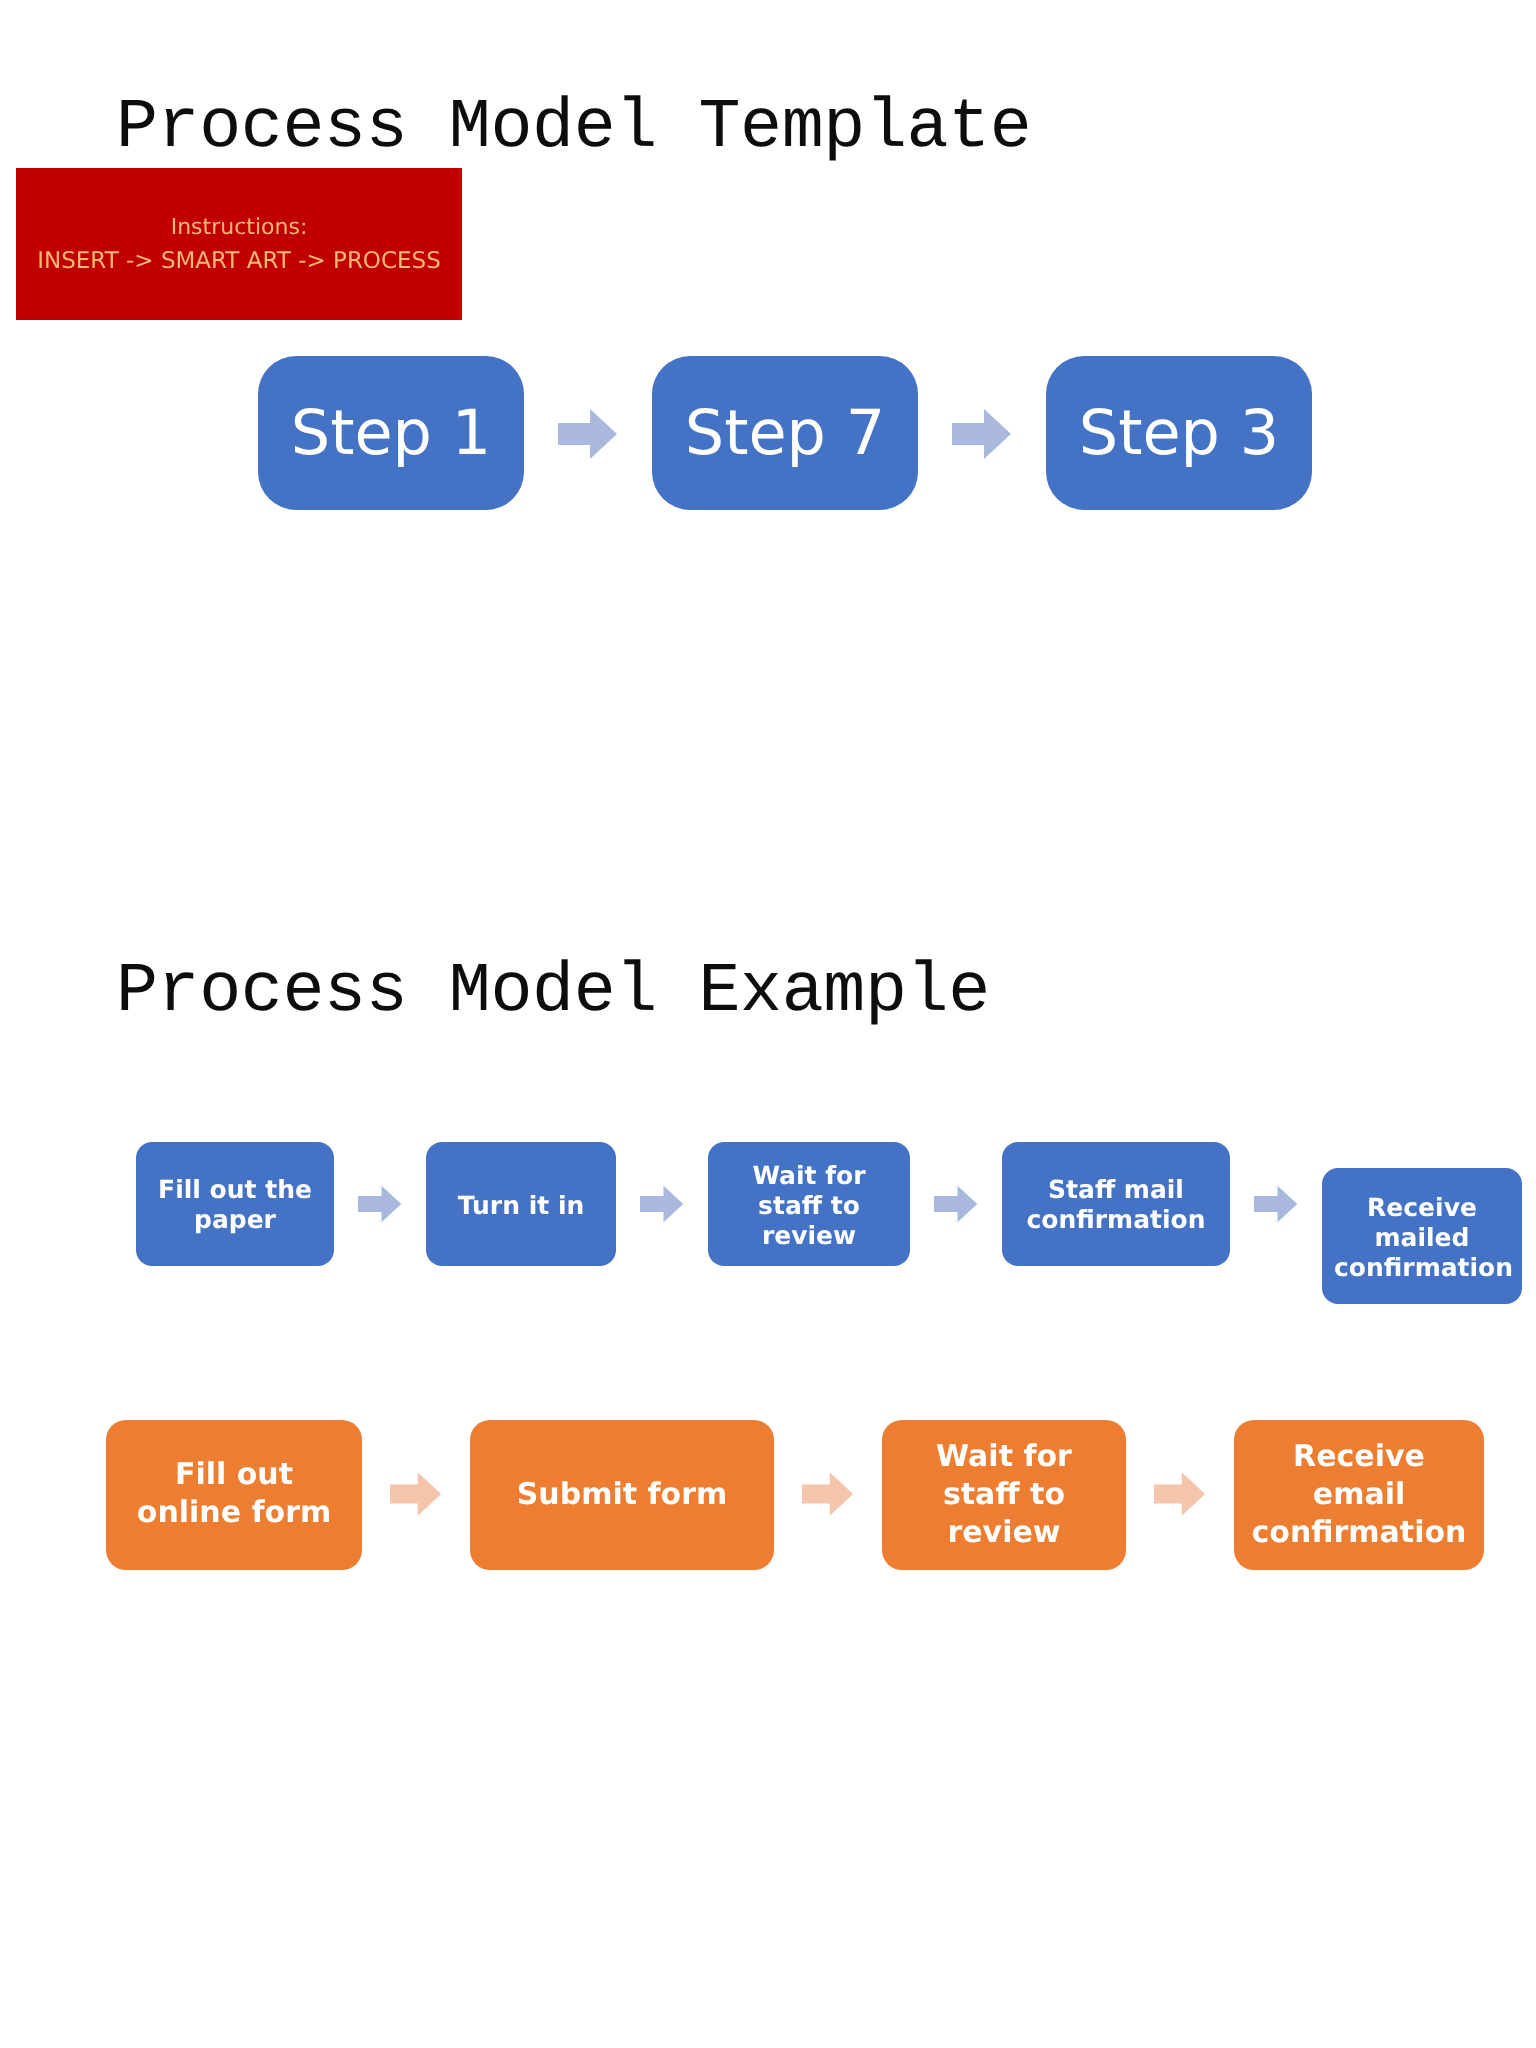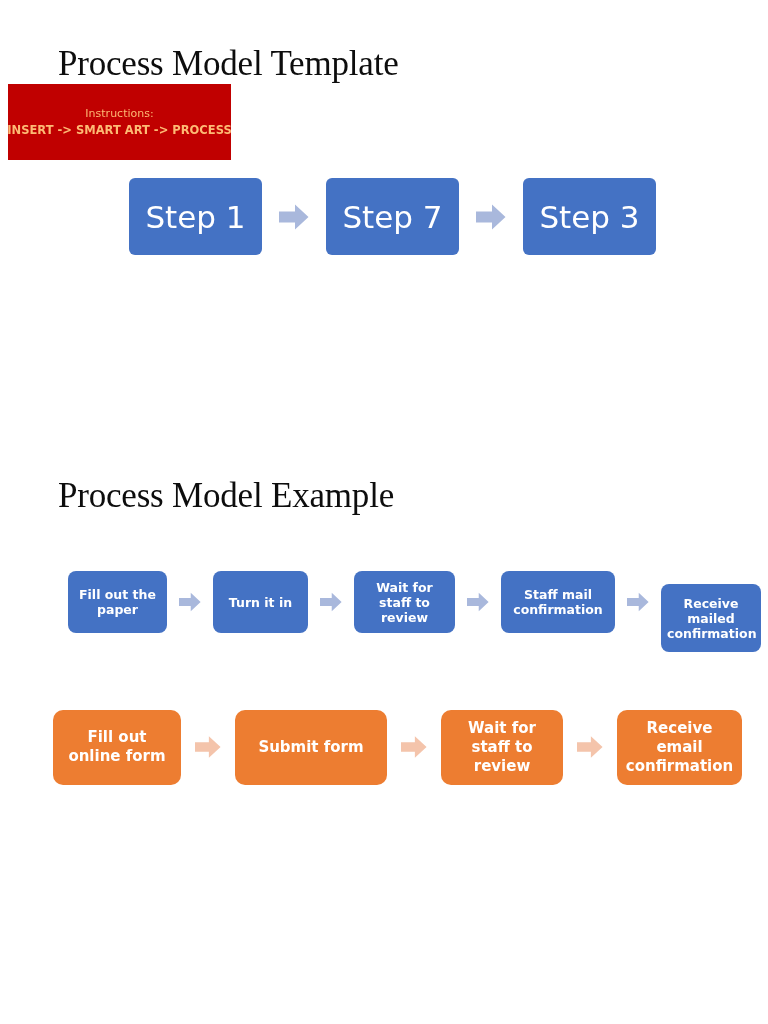--- a/index.html
+++ b/index.html
@@ -21,21 +21,21 @@
     position: absolute;
     left: 0;
     top: 0;
     width: 768px;
     height: 1024px;
   }
 
   
   .slide-title {
     position: absolute;
-    font-family: Liberation Serif, serif;
+    font-family: Liberation Mono, monospace;
     font-weight: 400;
     color: #0d0d0d;
     white-space: nowrap;
     letter-spacing: -0.2px;
   }
   #title-template {
     left: 58px;
     top: 44px;
     font-size: 35px;
     line-height: 40px;
@@ -64,21 +64,20 @@
   }
   .instructions-line {
     font-size: 11px;
     line-height: 16px;
     font-weight: 400;
     text-align: center;
     white-space: nowrap;
   }
   .instructions-line.l2 {
     font-size: 11.5px;
-    font-weight: bold;
   }
 
   
   .flow-row {
     position: absolute;
     display: flex;
     align-items: center;
   }
 
   .node {
@@ -98,21 +97,21 @@
     display: block;
     width: 100%;
     padding: 0 6px;
     box-sizing: border-box;
   }
 
   
   .node.step {
     width: 133px;
     height: 77px;
-    border-radius: 6px;
+    border-radius: 19px;
   }
   .node.step .label {
     font-size: 31px;
     line-height: 34px;
     font-weight: 400;
   }
 
   
   .node.ex-blue {
     height: 62px;

